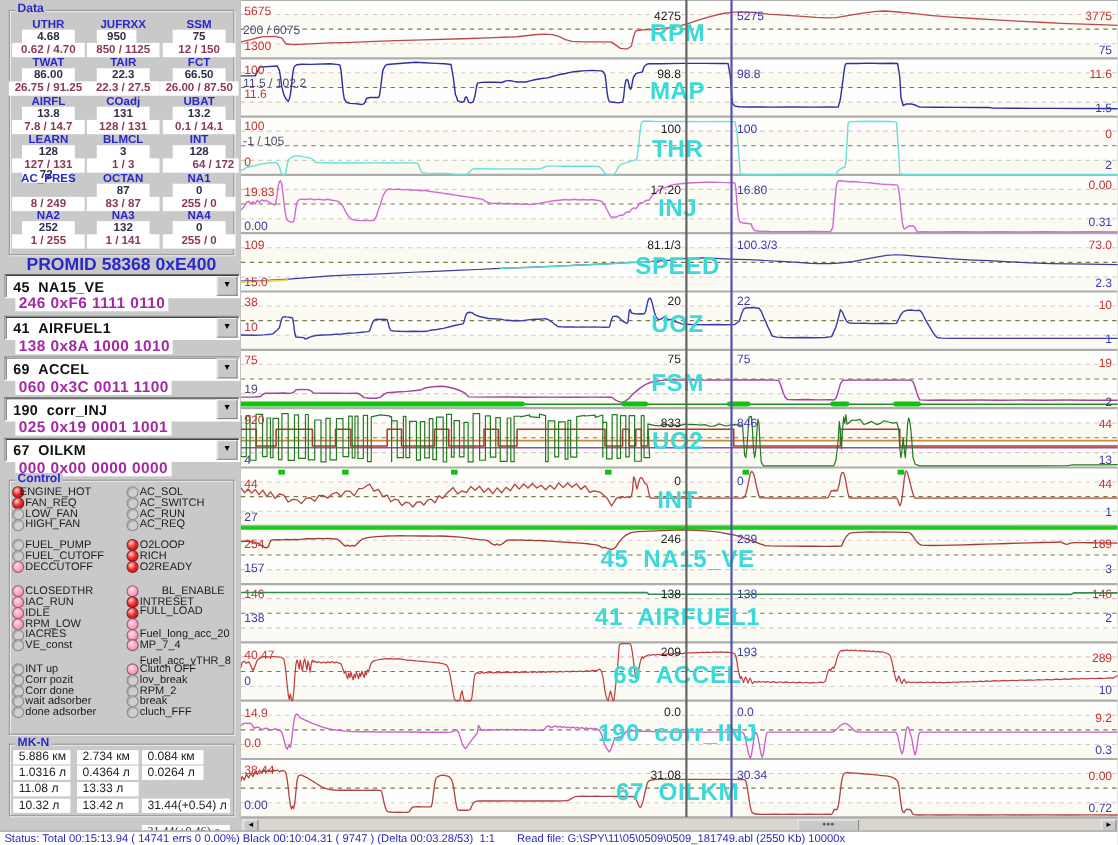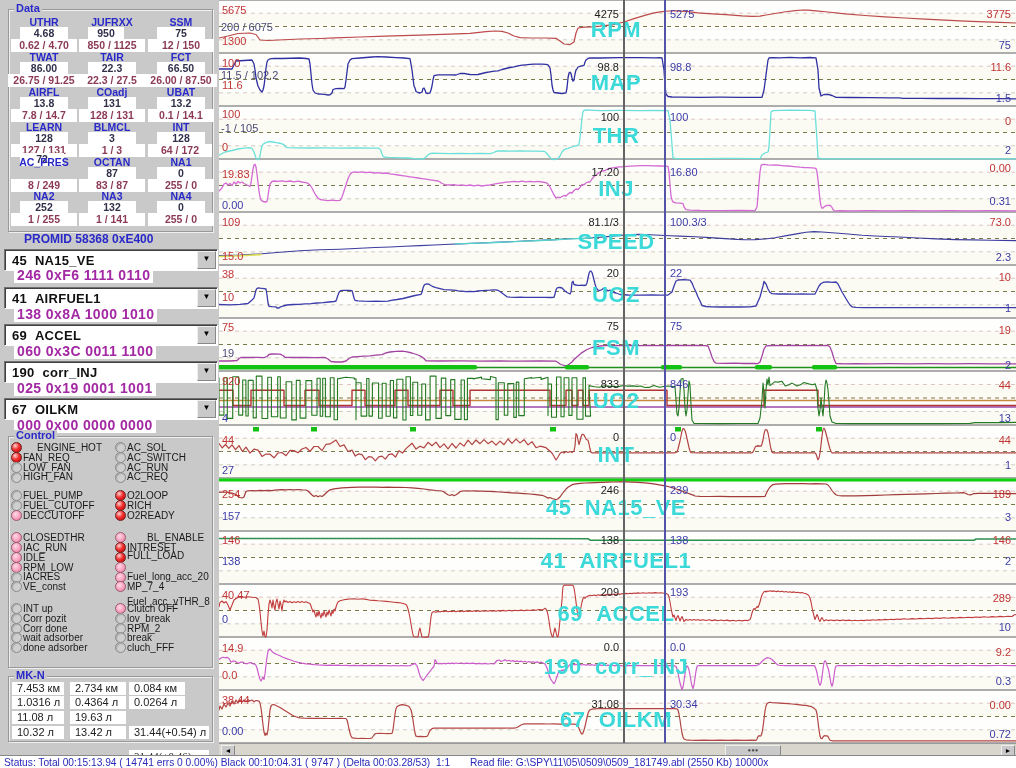--- a/index.html
+++ b/index.html
@@ -50,40 +50,40 @@
 <div class="dval" style="left:157px;top:97px;width:48px;">13.2</div>
 <div class="dmm" style="left:148px;top:109px;width:66px;">0.1 / 14.1</div>
 <div class="dlab" style="left:9px;top:122px;">LEARN</div>
 <div class="dval" style="left:20px;top:132px;width:48px;">128</div>
 <div class="dmm" style="left:11px;top:144px;width:66px;">127 / 131</div>
 <div class="dlab" style="left:77px;top:122px;">BLMCL</div>
 <div class="dval" style="left:88px;top:132px;width:48px;">3</div>
 <div class="dmm" style="left:79px;top:144px;width:66px;">1 / 3</div>
 <div class="dlab" style="left:146px;top:122px;">INT</div>
 <div class="dval" style="left:157px;top:132px;width:48px;">128</div>
-<div class="dmm" style="left:148px;top:144px;width:64px;">64 / 172</div>
+<div class="dmm" style="left:148px;top:144px;width:46px;padding-left:23px;">64 / 172</div>
 <div class="dlab" style="left:9px;top:157px;">AC_PRES</div>
 <div class="dval" style="left:20px;top:153px;width:44px;">72</div>
 <div class="dmm" style="left:11px;top:179px;width:66px;">8 / 249</div>
 <div class="dlab" style="left:77px;top:157px;">OCTAN</div>
 <div class="dval" style="left:88px;top:167px;width:48px;">87</div>
 <div class="dmm" style="left:79px;top:179px;width:66px;">83 / 87</div>
 <div class="dlab" style="left:146px;top:157px;">NA1</div>
 <div class="dval" style="left:157px;top:167px;width:48px;">0</div>
 <div class="dmm" style="left:148px;top:179px;width:66px;">255 / 0</div>
 <div class="dlab" style="left:9px;top:191px;">NA2</div>
 <div class="dval" style="left:20px;top:201px;width:48px;">252</div>
 <div class="dmm" style="left:11px;top:213px;width:66px;">1 / 255</div>
 <div class="dlab" style="left:77px;top:191px;">NA3</div>
 <div class="dval" style="left:88px;top:201px;width:48px;">132</div>
 <div class="dmm" style="left:79px;top:213px;width:66px;">1 / 141</div>
 <div class="dlab" style="left:146px;top:191px;">NA4</div>
 <div class="dval" style="left:157px;top:201px;width:48px;">0</div>
 <div class="dmm" style="left:148px;top:213px;width:66px;">255 / 0</div>
-<div class="abs" style="left:24px;top:232px;color:#2929c9;font-size:12px;font-weight:bold;">PROMID 58368 0xE400</div>
+<div class="abs" style="left:24px;top:232px;color:#2929c9;font-size:16px;font-weight:bold;">PROMID 58368 0xE400</div>
 <div class="combo" style="top:249px;">
     <div class="combot">45&nbsp;&nbsp;NA15_VE</div>
     <div class="cbtn">▼</div>
   </div>
 <div class="pval" style="top:268px;">246 0xF6 1111 0110</div>
 <div class="combo" style="top:287px;">
     <div class="combot">41&nbsp;&nbsp;AIRFUEL1</div>
     <div class="cbtn">▼</div>
   </div>
 <div class="pval" style="top:307px;">138 0x8A 1000 1010</div>
@@ -98,21 +98,21 @@
   </div>
 <div class="pval" style="top:381px;">025 0x19 0001 1001</div>
 <div class="combo" style="top:398px;">
     <div class="combot">67&nbsp;&nbsp;OILKM</div>
     <div class="cbtn">▼</div>
   </div>
 <div class="pval" style="top:418px;">000 0x00 0000 0000</div>
 <div class="gb" style="left:8px;top:436px;width:203px;height:230px;"></div>
 <div class="gbt" style="left:14px;top:430px;">Control</div>
 <div class="rad" style="left:11px;top:442px;background:radial-gradient(circle at 35% 30%, #ffd0d0 0%, #f03030 45%, #c00000 100%);border:1px solid #702020;"></div>
-<div class="ctl" style="left:37px;top:443px;">ENGINE_HOT</div>
+<div class="ctl" style="left:18px;top:443px;">ENGINE_HOT</div>
 <div class="rad" style="left:11px;top:452px;background:radial-gradient(circle at 35% 30%, #ffd0d0 0%, #f03030 45%, #c00000 100%);border:1px solid #702020;"></div>
 <div class="ctl" style="left:23px;top:453px;">FAN_REQ</div>
 <div class="rad" style="left:11px;top:462px;background:#cfcfcf;border:1px solid #8a8a8a;box-shadow:inset 1px 1px 1px #aaa;"></div>
 <div class="ctl" style="left:23px;top:463px;">LOW_FAN</div>
 <div class="rad" style="left:11px;top:472px;background:#cfcfcf;border:1px solid #8a8a8a;box-shadow:inset 1px 1px 1px #aaa;"></div>
 <div class="ctl" style="left:23px;top:472px;">HIGH_FAN</div>
 <div class="rad" style="left:11px;top:490px;background:#cfcfcf;border:1px solid #8a8a8a;box-shadow:inset 1px 1px 1px #aaa;"></div>
 <div class="ctl" style="left:23px;top:491px;">FUEL_PUMP</div>
 <div class="rad" style="left:11px;top:500px;background:#cfcfcf;border:1px solid #8a8a8a;box-shadow:inset 1px 1px 1px #aaa;"></div>
 <div class="ctl" style="left:23px;top:501px;">FUEL_CUTOFF</div>
@@ -171,28 +171,28 @@
 <div class="rad" style="left:115px;top:613px;background:#cfcfcf;border:1px solid #8a8a8a;box-shadow:inset 1px 1px 1px #aaa;"></div>
 <div class="ctl" style="left:127px;top:614px;">lov_break</div>
 <div class="rad" style="left:115px;top:623px;background:#cfcfcf;border:1px solid #8a8a8a;box-shadow:inset 1px 1px 1px #aaa;"></div>
 <div class="ctl" style="left:127px;top:624px;">RPM_2</div>
 <div class="rad" style="left:115px;top:632px;background:#cfcfcf;border:1px solid #8a8a8a;box-shadow:inset 1px 1px 1px #aaa;"></div>
 <div class="ctl" style="left:127px;top:633px;">break</div>
 <div class="rad" style="left:115px;top:642px;background:#cfcfcf;border:1px solid #8a8a8a;box-shadow:inset 1px 1px 1px #aaa;"></div>
 <div class="ctl" style="left:127px;top:643px;">cluch_FFF</div>
 <div class="gb" style="left:8px;top:676px;width:203px;height:64px;"></div>
 <div class="gbt" style="left:14px;top:670px;">MK-N</div>
-<div class="mk" style="left:12px;top:682px;width:47px;">7.453 км</div>
+<div class="mk" style="left:12px;top:682px;width:47px;">5.886 км</div>
 <div class="mk" style="left:70px;top:682px;width:51px;">2.734 км</div>
 <div class="mk" style="left:129px;top:682px;width:51px;">0.084 км</div>
 <div class="mk" style="left:12px;top:696px;width:47px;">1.0316 л</div>
 <div class="mk" style="left:70px;top:696px;width:51px;">0.4364 л</div>
 <div class="mk" style="left:129px;top:696px;width:51px;">0.0264 л</div>
 <div class="mk" style="left:12px;top:711px;width:47px;">11.08 л</div>
-<div class="mk" style="left:70px;top:711px;width:51px;">19.63 л</div>
+<div class="mk" style="left:70px;top:711px;width:51px;">13.33 л</div>
 <div class="mk" style="left:129px;top:750px;width:75px;font-family:Liberation Serif, serif;">31.44(+0.46) л</div>
 <div class="mk" style="left:12px;top:726px;width:47px;">10.32 л</div>
 <div class="mk" style="left:70px;top:726px;width:51px;">13.42 л</div>
 <div class="mk" style="left:129px;top:726px;width:75px;">31.44(+0.54) л</div>
 <svg class="abs" style="left:219px;top:0;" width="797" height="743" viewBox="219 0 797 743">
     <rect x="219" y="0" width="797" height="743" fill="#fefefd"></rect>
     <rect x="219" y="13.2" width="797" height="13.2" fill="#fbfbf3"></rect>
     <rect x="219" y="39.8" width="797" height="13.2" fill="#fbfbf3"></rect>
     <line x1="219" y1="13.2" x2="1016" y2="13.2" stroke="#ddc4c4" stroke-width="1" stroke-dasharray="4 4"></line>
     <line x1="219" y1="26.5" x2="1016" y2="26.5" stroke="#79794a" stroke-width="1" stroke-dasharray="4 4"></line>

